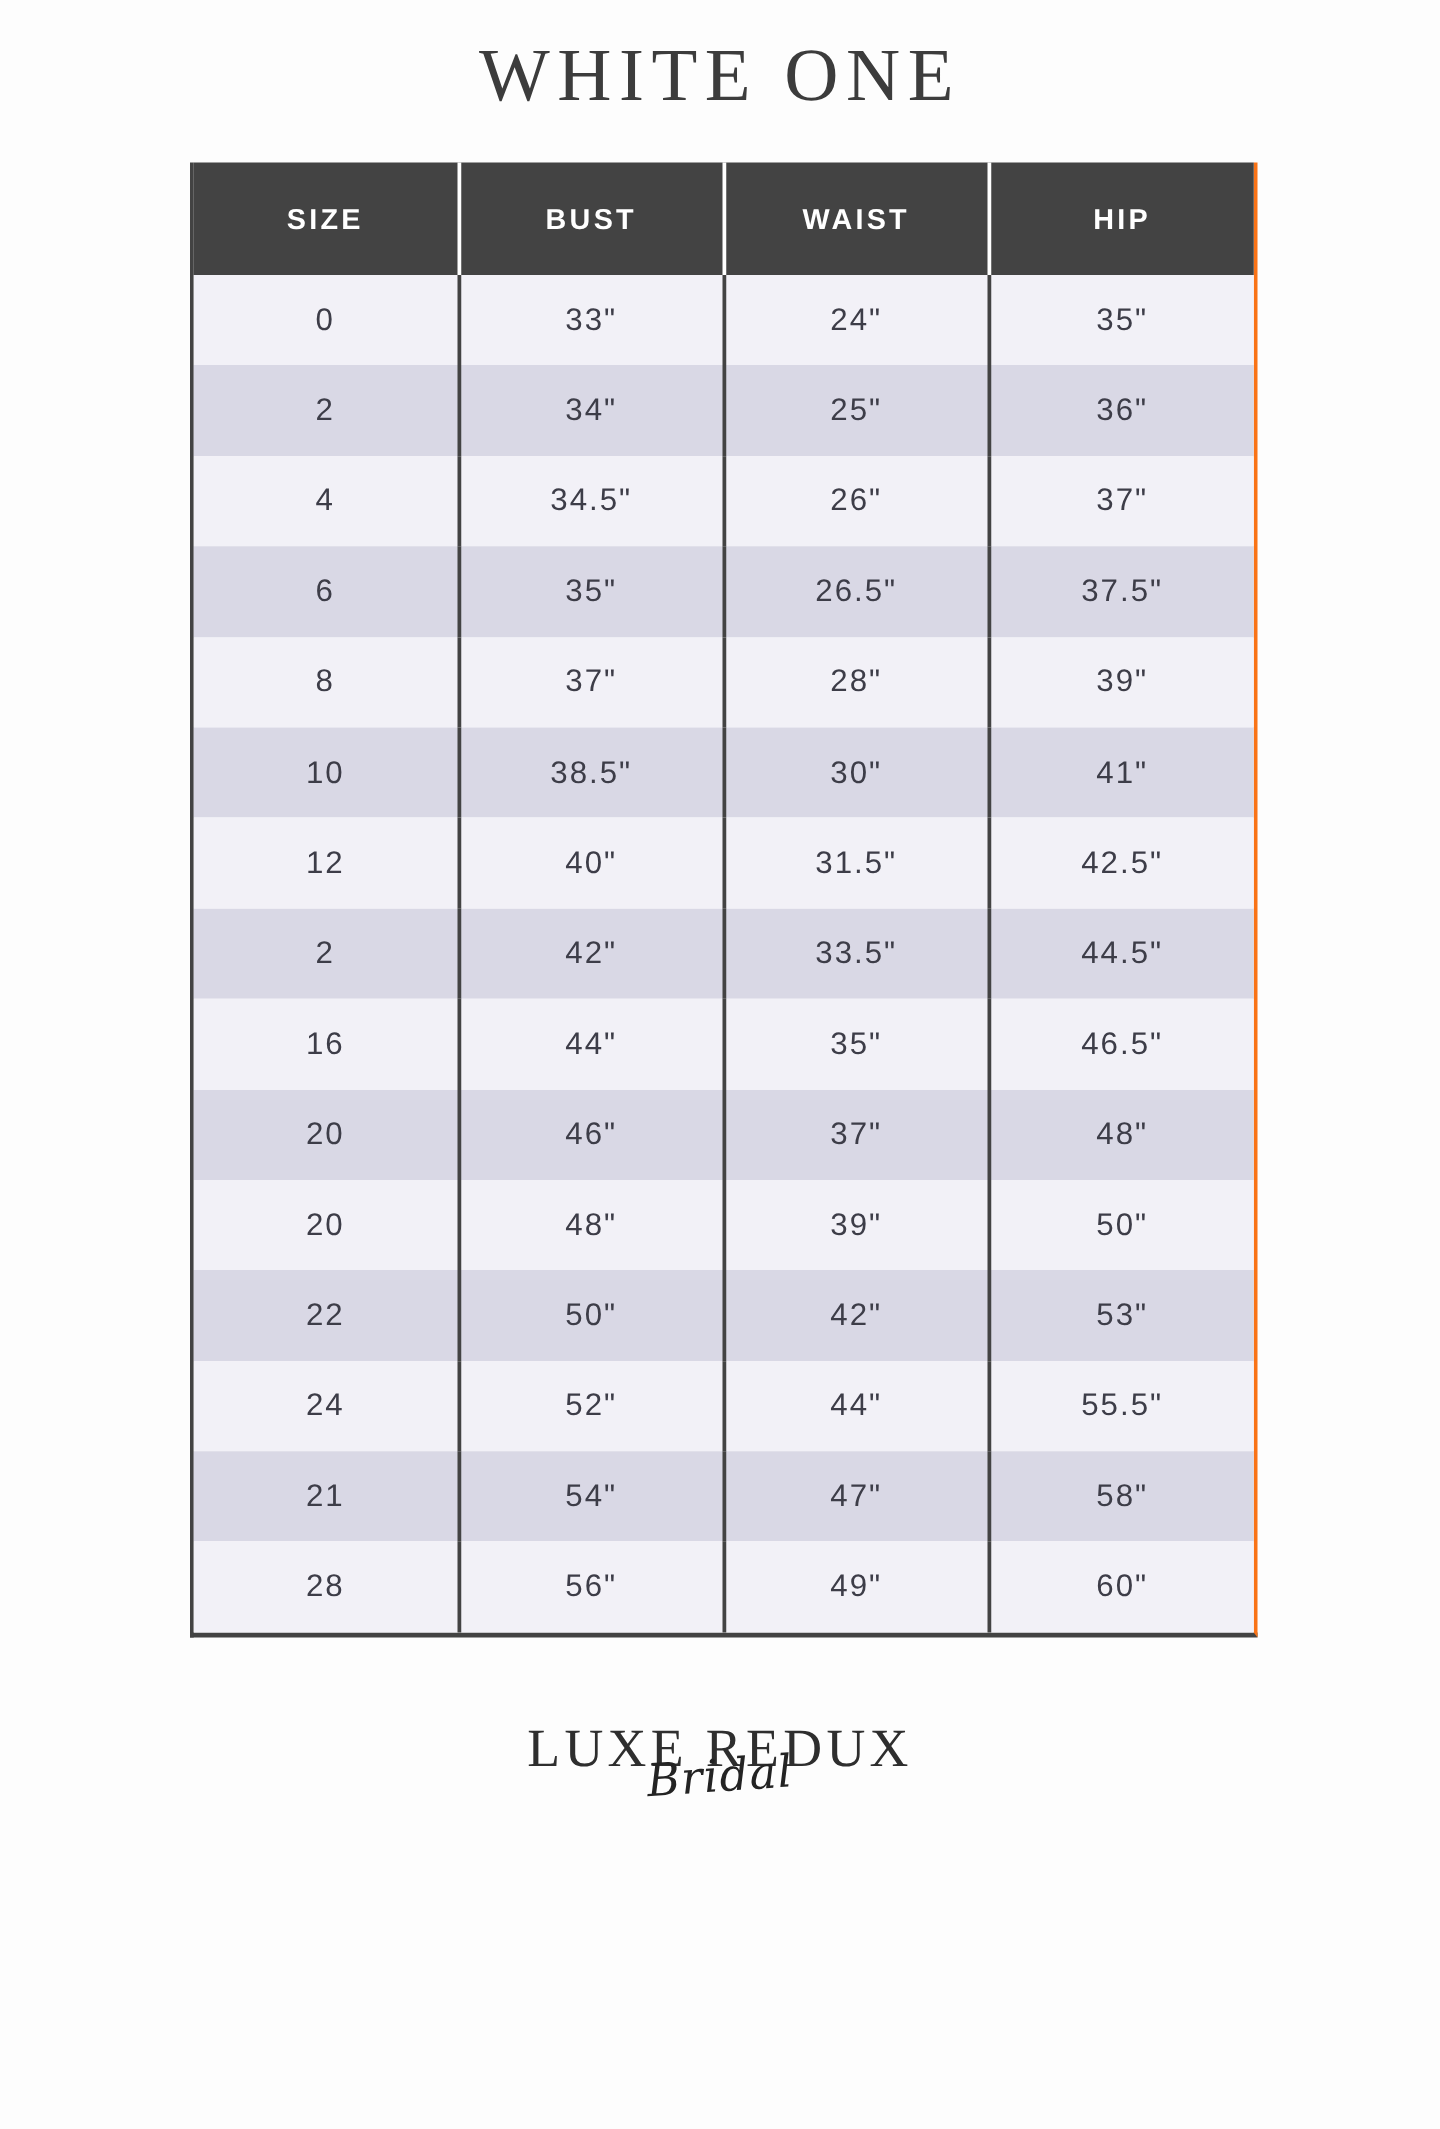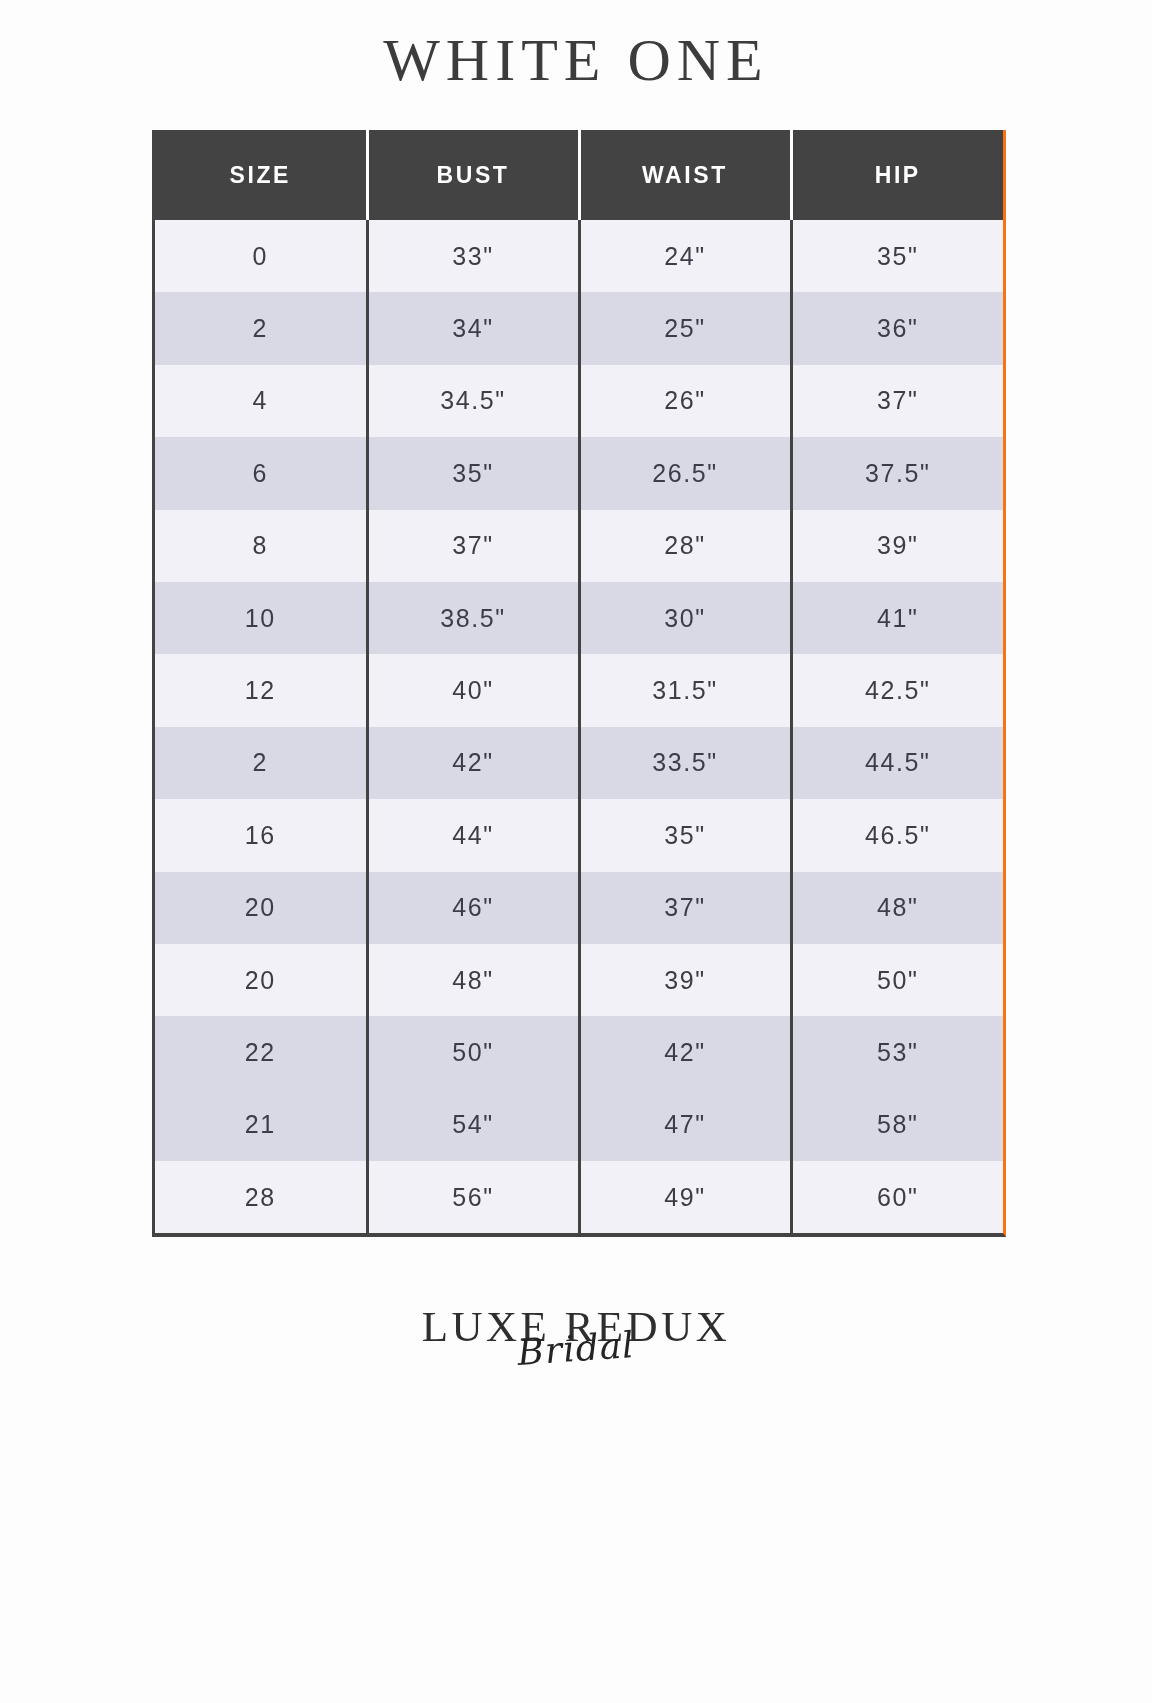--- a/index.html
+++ b/index.html
@@ -218,20 +218,26 @@
               <td>48"</td>
               <td>39"</td>
               <td>50"</td>
             </tr>
             <tr class="row-even">
               <td>22</td>
               <td>50"</td>
               <td>42"</td>
               <td>53"</td>
             </tr>
+            <tr class="row-odd">
+              <td>24</td>
+              <td>52"</td>
+              <td>44"</td>
+              <td>55.5"</td>
+            </tr>
             <tr class="row-even">
               <td>21</td>
               <td>54"</td>
               <td>47"</td>
               <td>58"</td>
             </tr>
             <tr class="row-odd">
               <td>28</td>
               <td>56"</td>
               <td>49"</td>

